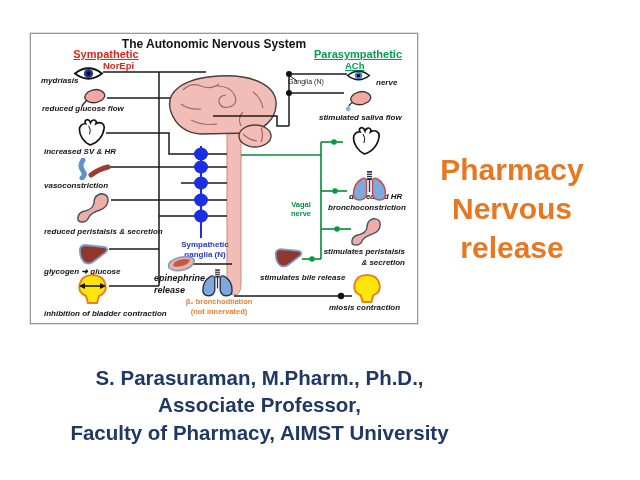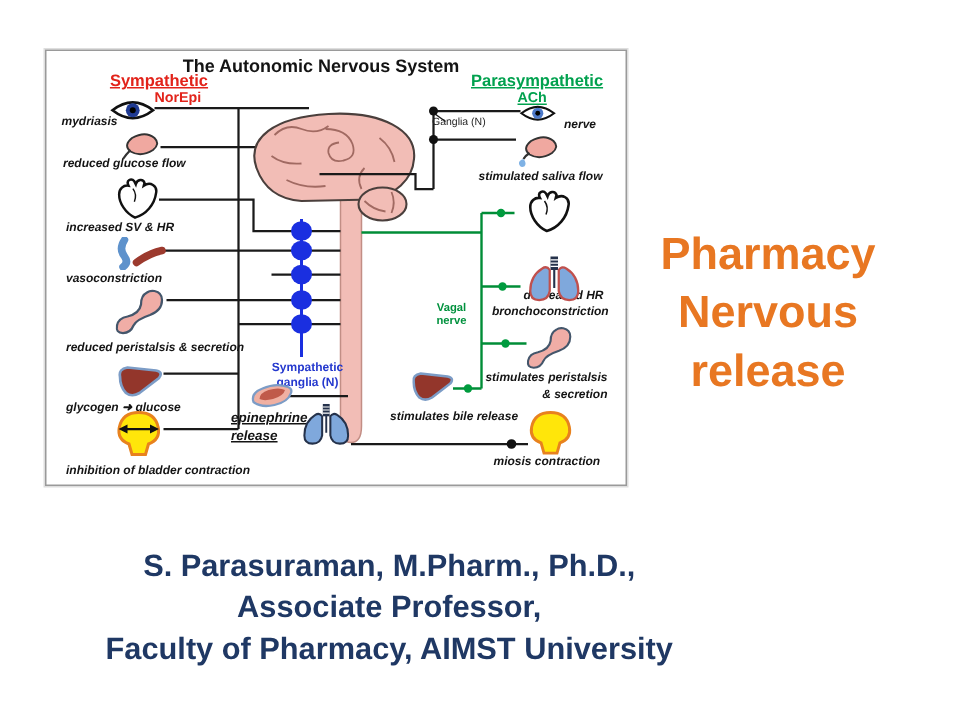--- a/index.html
+++ b/index.html
@@ -123,23 +123,27 @@
     <div class="lbl" style="left:13px;top:113px;">increased SV &amp; HR</div>
     <div class="lbl" style="left:13px;top:147px;">vasoconstriction</div>
     <div class="lbl" style="left:13px;top:193px;">reduced peristalsis &amp; secretion</div>
     <div class="lbl" style="left:13px;top:233px;">glycogen ➜ glucose</div>
     <div class="lbl" style="left:13px;top:275px;">inhibition of bladder contraction</div>
 
     <div class="sg" style="left:141px;top:206px;width:66px;">
       <div>Sympathetic</div>
       <div>ganglia (N)</div>
     </div>
-    <div class="epi" style="left:123px;top:239px;text-decoration:underline;">
+    <div class="epi" style="left:123px;top:239px;">
       <div>epinephrine</div>
       <div>release</div>
+    </div>
+    <div class="broncho" style="left:138px;top:263px;width:100px;">
+      <div>β₂ bronchodilation</div>
+      <div>(not innervated)</div>
     </div>
     <div class="vagal" style="left:255px;top:166px;width:30px;">
       <div>Vagal</div>
       <div>nerve</div>
     </div>
 
     <div class="lbl" style="left:345px;top:44px;">nerve</div>
     <div class="lbl" style="left:288px;top:79px;">stimulated saliva flow</div>
     <div class="lbl" style="left:318px;top:123px;margin-top:35px;">decreased HR</div>
     <div class="lbl" style="left:297px;top:169px;">bronchoconstriction</div>

